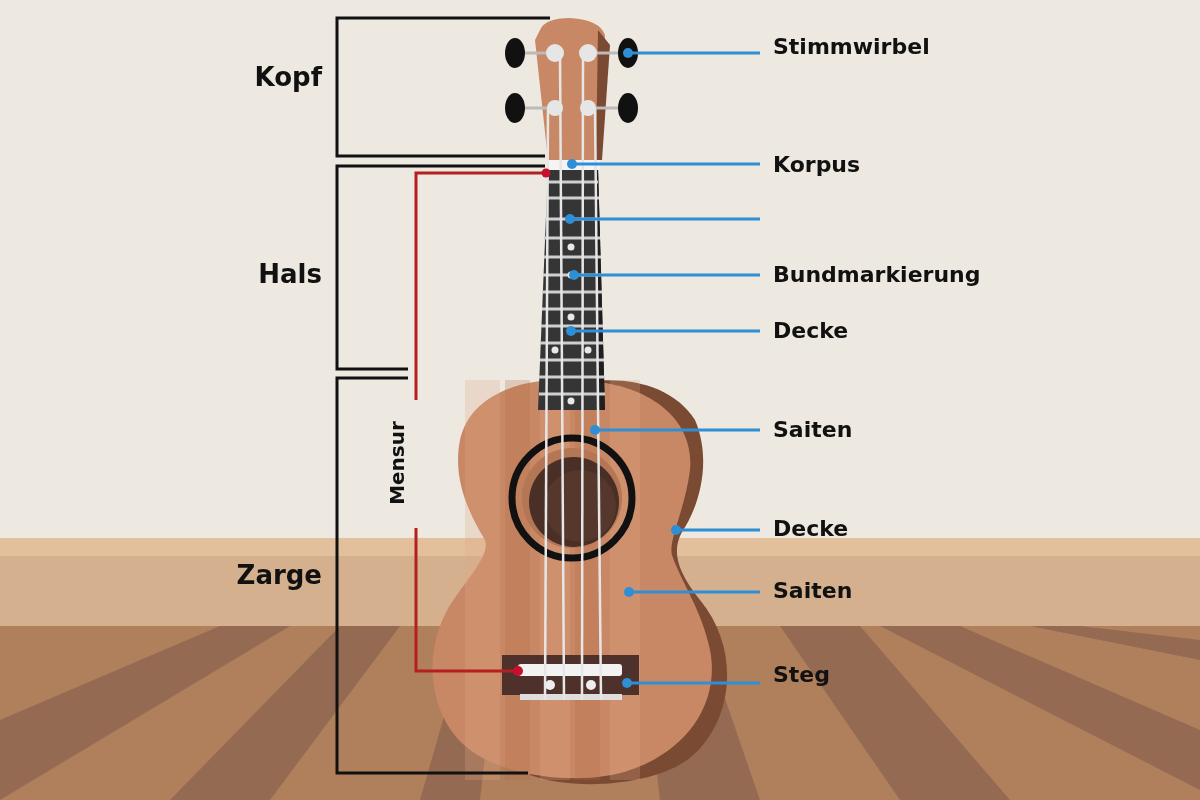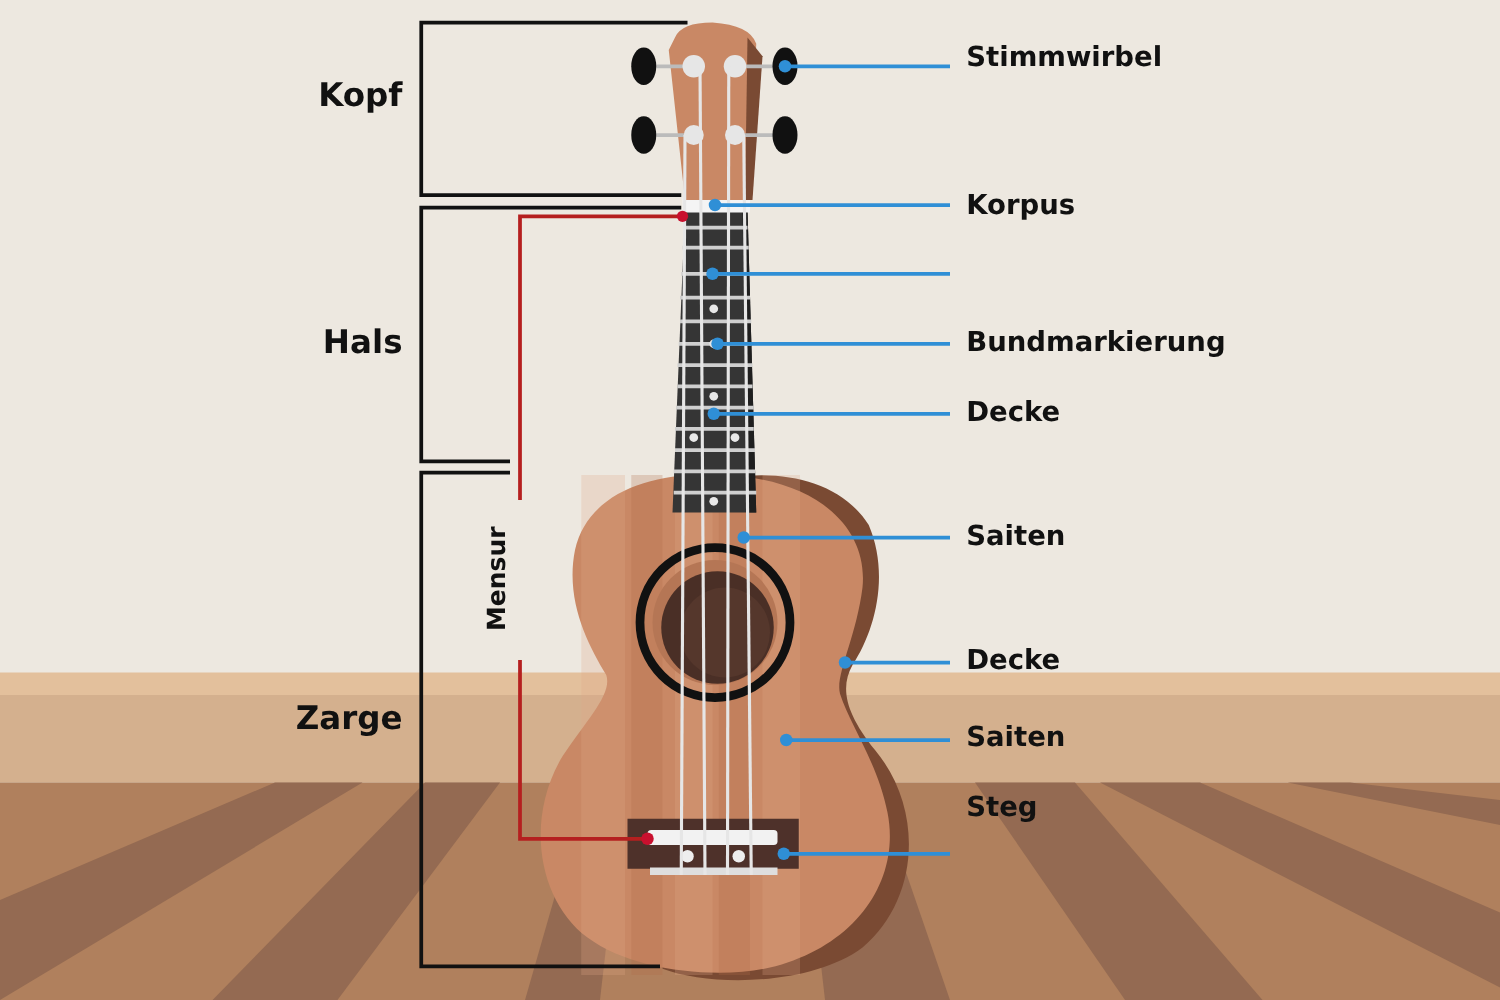--- a/index.html
+++ b/index.html
@@ -151,14 +151,14 @@
 
   <div class="mensur">Mensur</div>
 
   <div class="lbl lbl-right" style="top:36px">Stimmwirbel</div>
   <div class="lbl lbl-right" style="top:154px">Korpus</div>
   <div class="lbl lbl-right" style="top:264px">Bundmarkierung</div>
   <div class="lbl lbl-right" style="top:320px">Decke</div>
   <div class="lbl lbl-right" style="top:419px">Saiten</div>
   <div class="lbl lbl-right" style="top:518px">Decke</div>
   <div class="lbl lbl-right" style="top:580px">Saiten</div>
-  <div class="lbl lbl-right" style="top:636px">Steg</div>
+  <div class="lbl lbl-right" style="top:664px">Steg</div>
 </div>
 
 </body></html>

